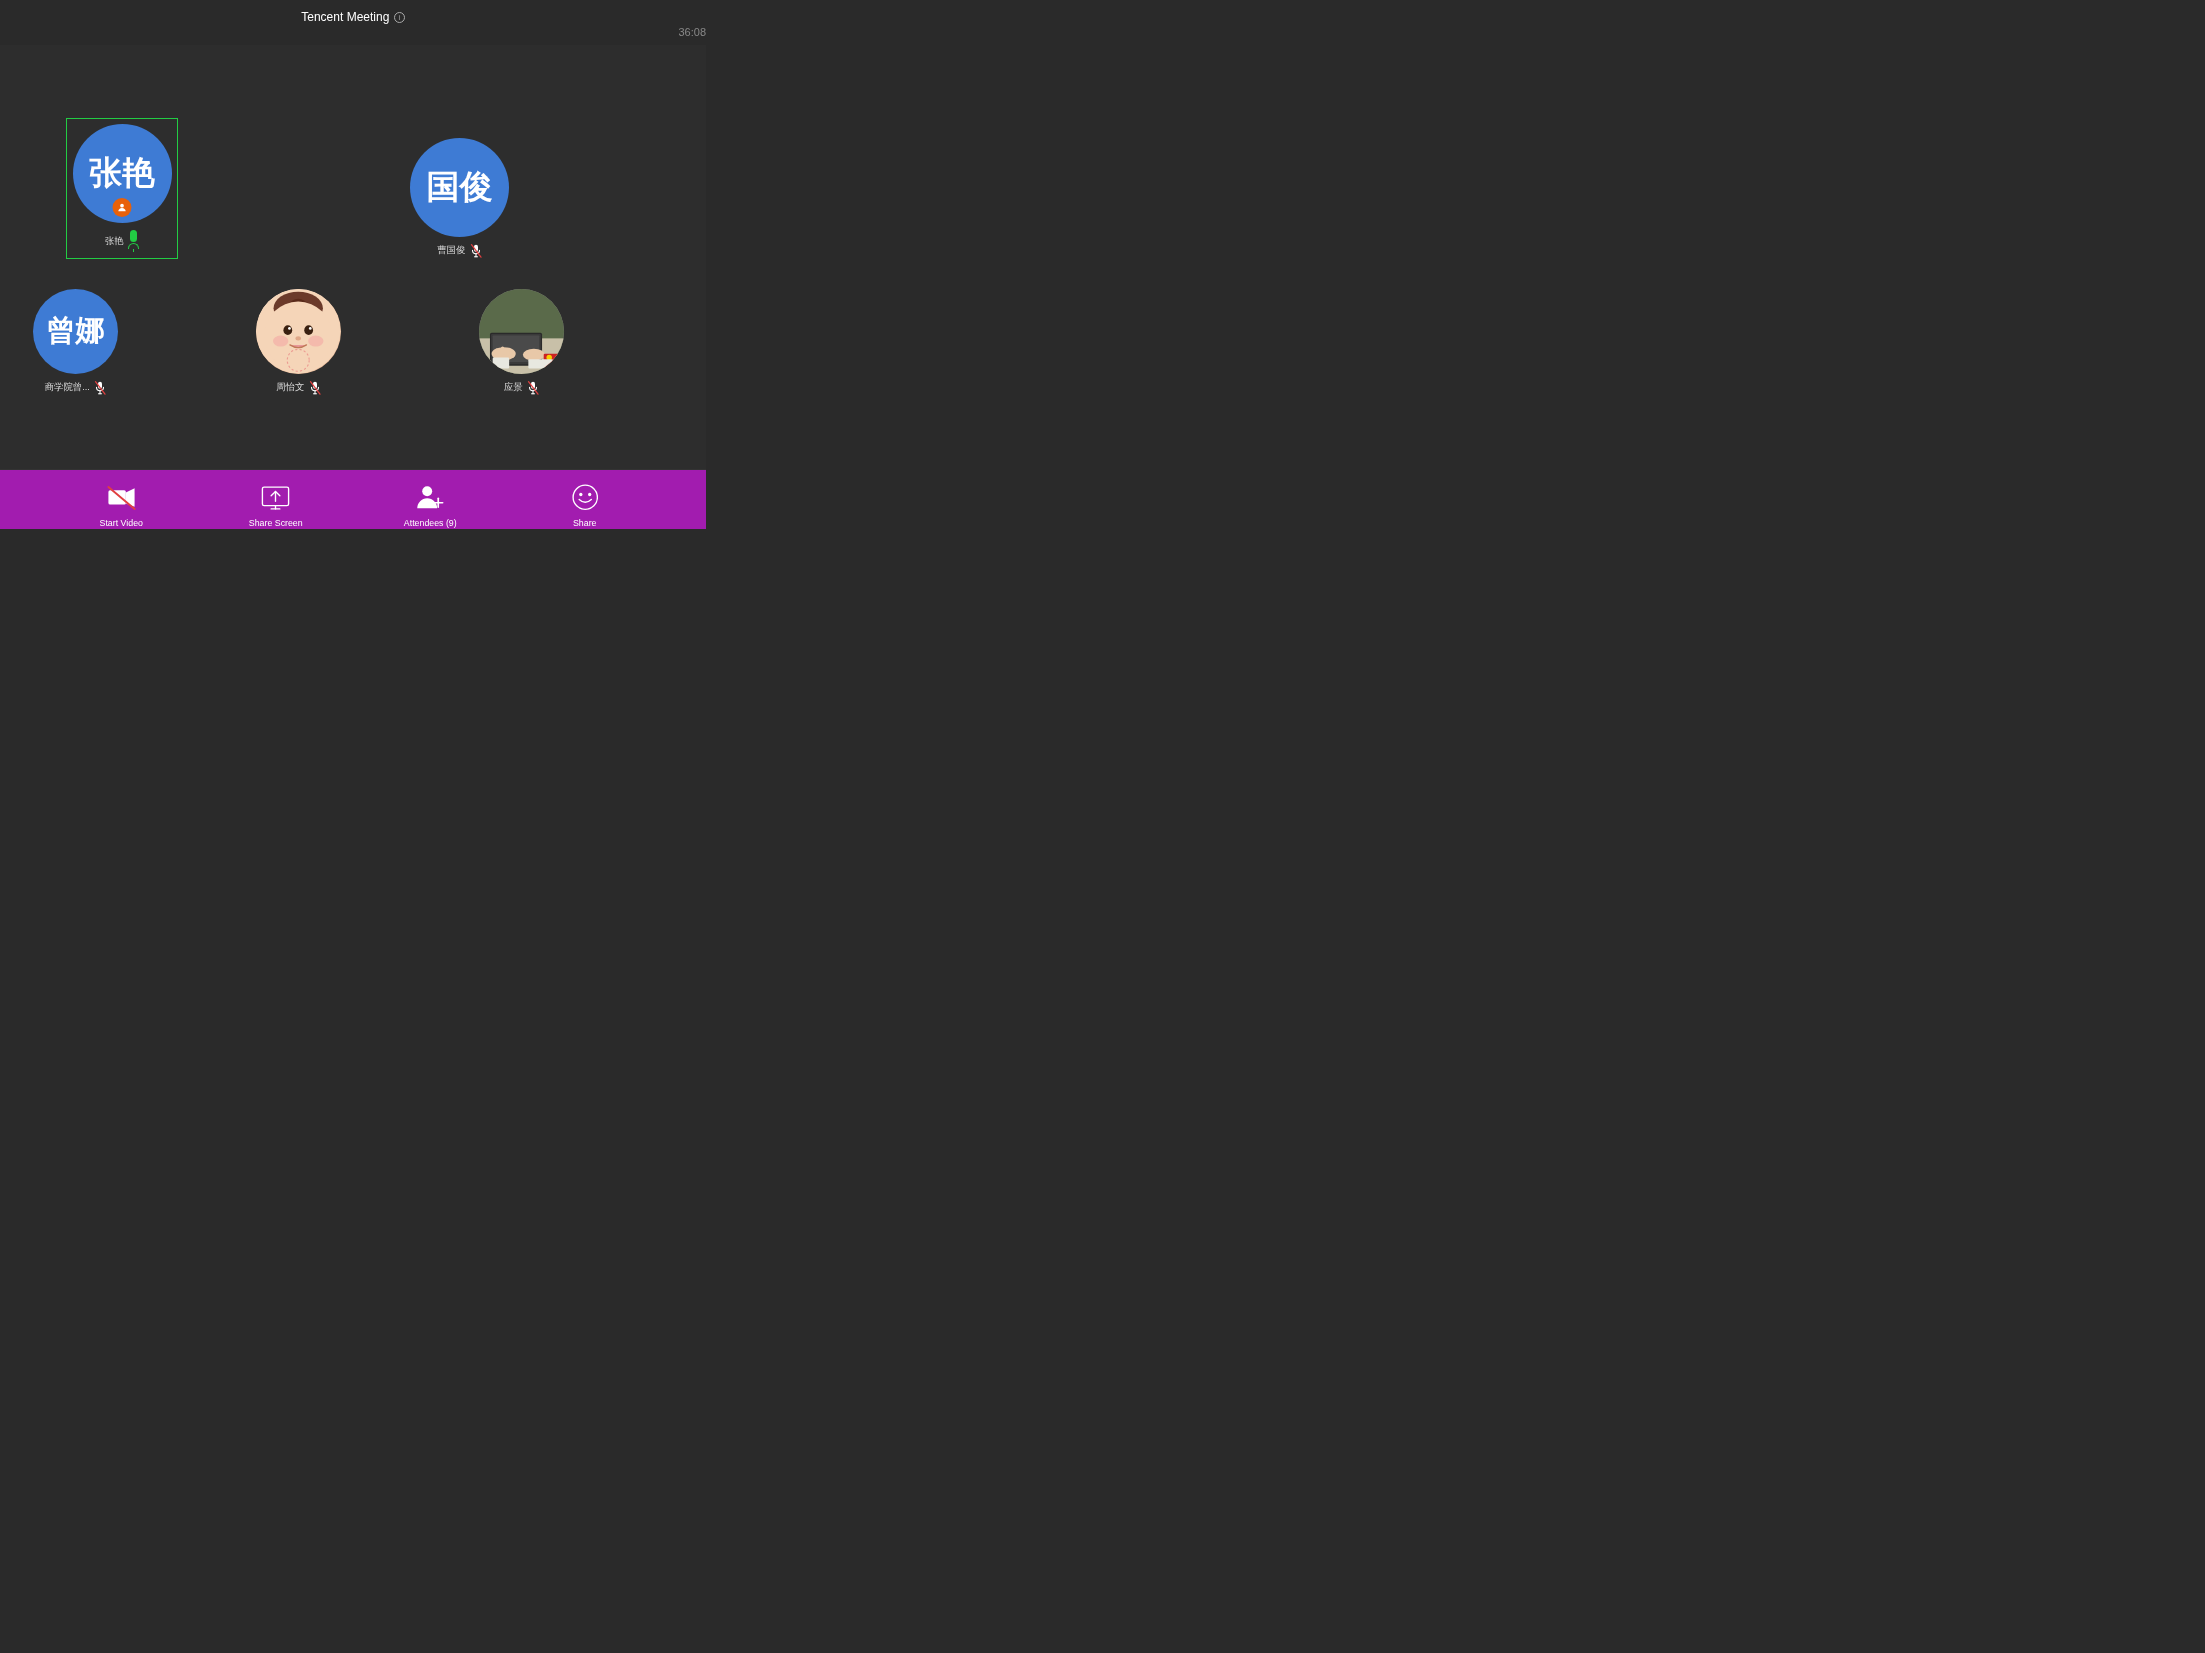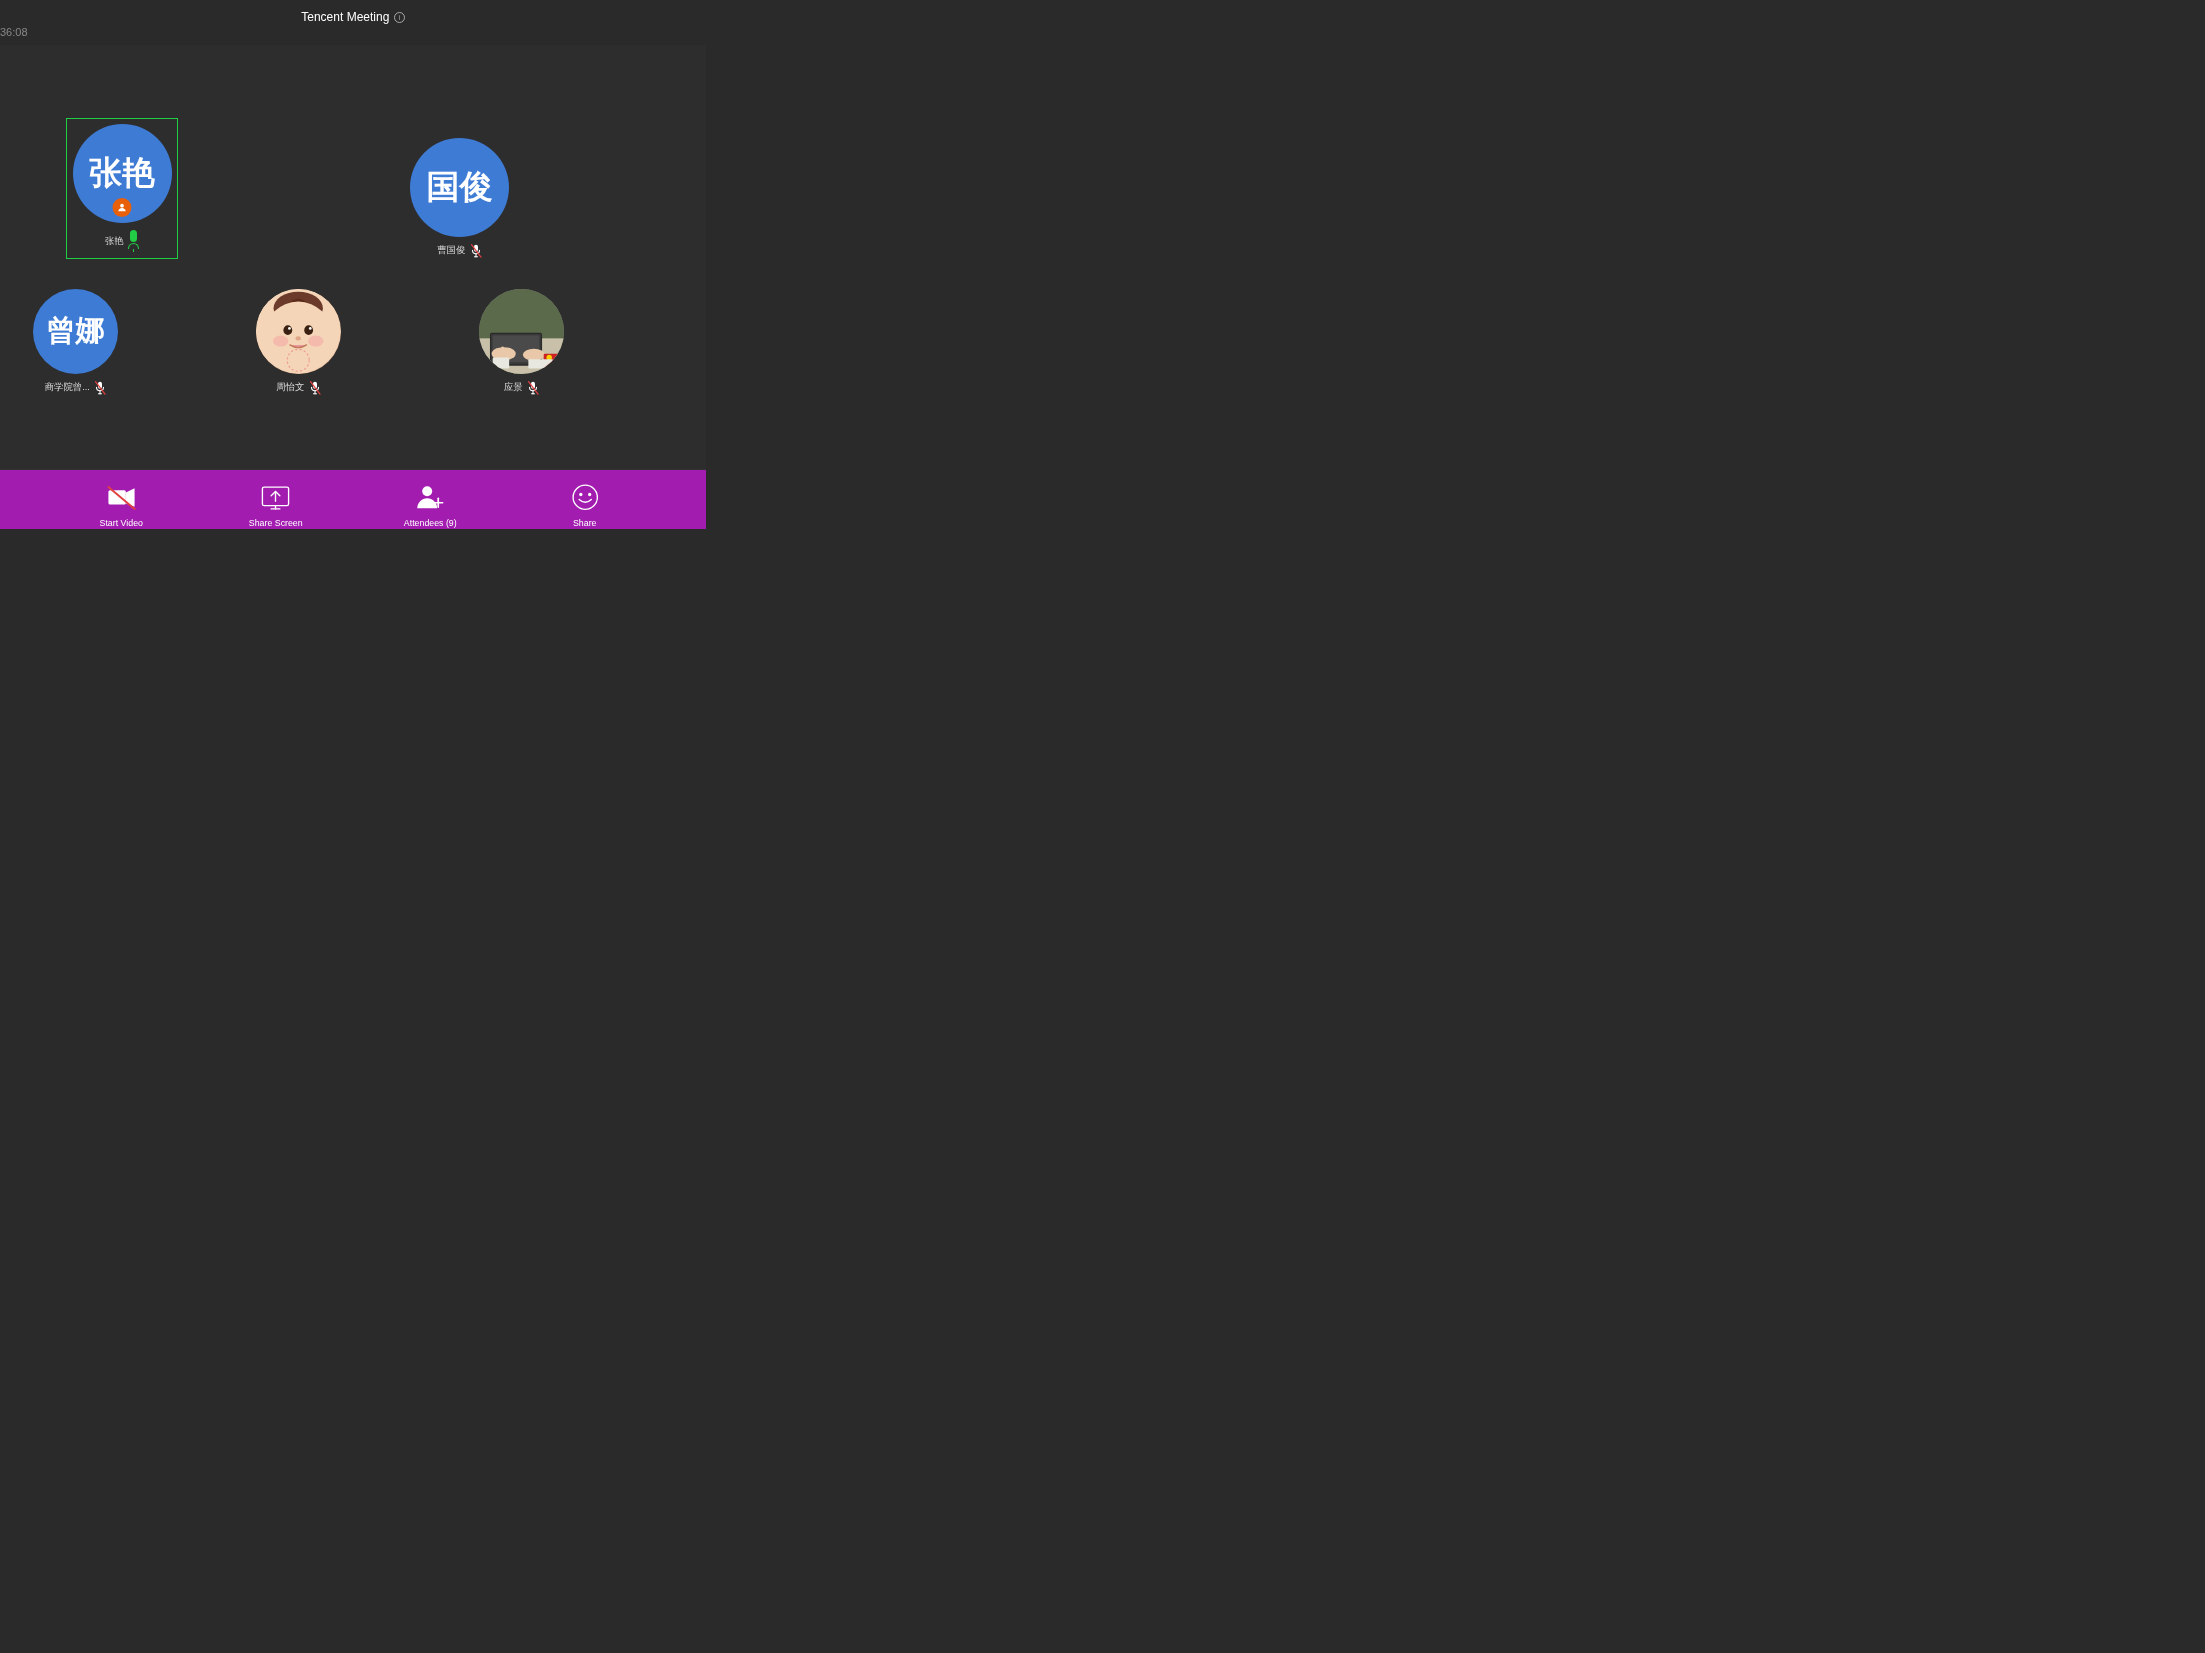--- a/index.html
+++ b/index.html
@@ -10,21 +10,21 @@
       width: 706px;
       height: 529px;
       overflow: hidden;
       color: white;
       position: relative;
     }
 
     
     .header {
       background-color: #2a2a2a;
-      text-align: left;
+      text-align: right;
       padding: 10px 0 6.6px;
       position: relative;
     }
 
     .header-title {
       font-size: 12px;
       font-weight: 500;
       color: #ffffff;
       display: flex;
       align-items: center;

